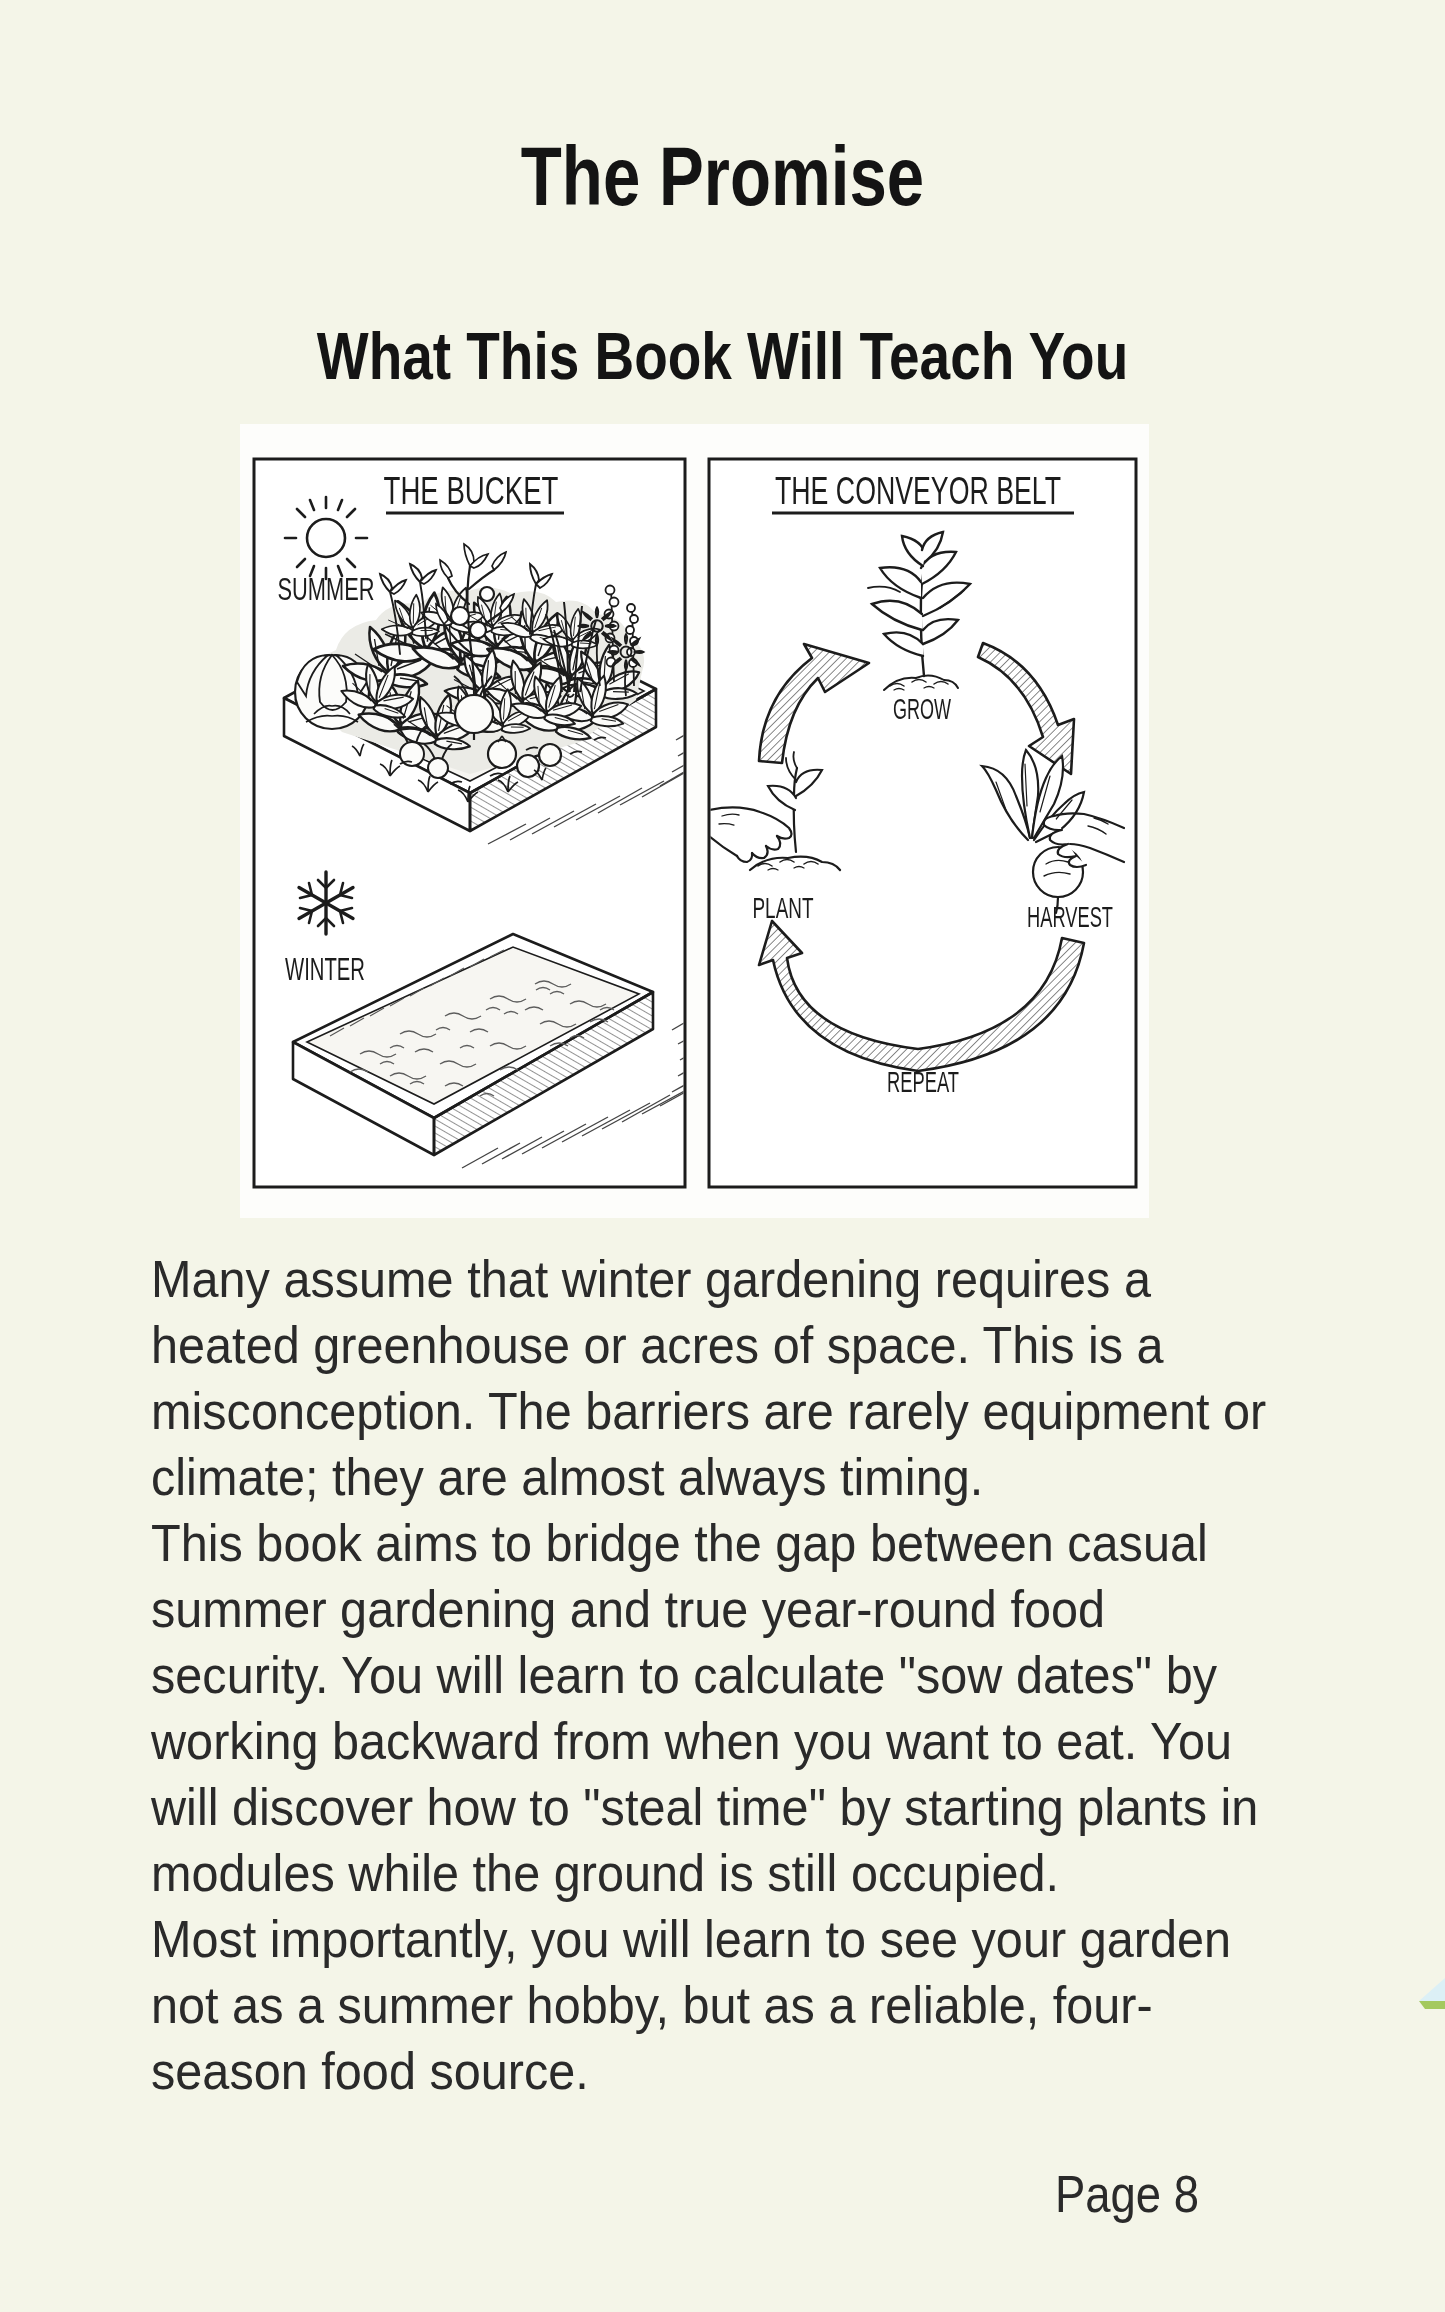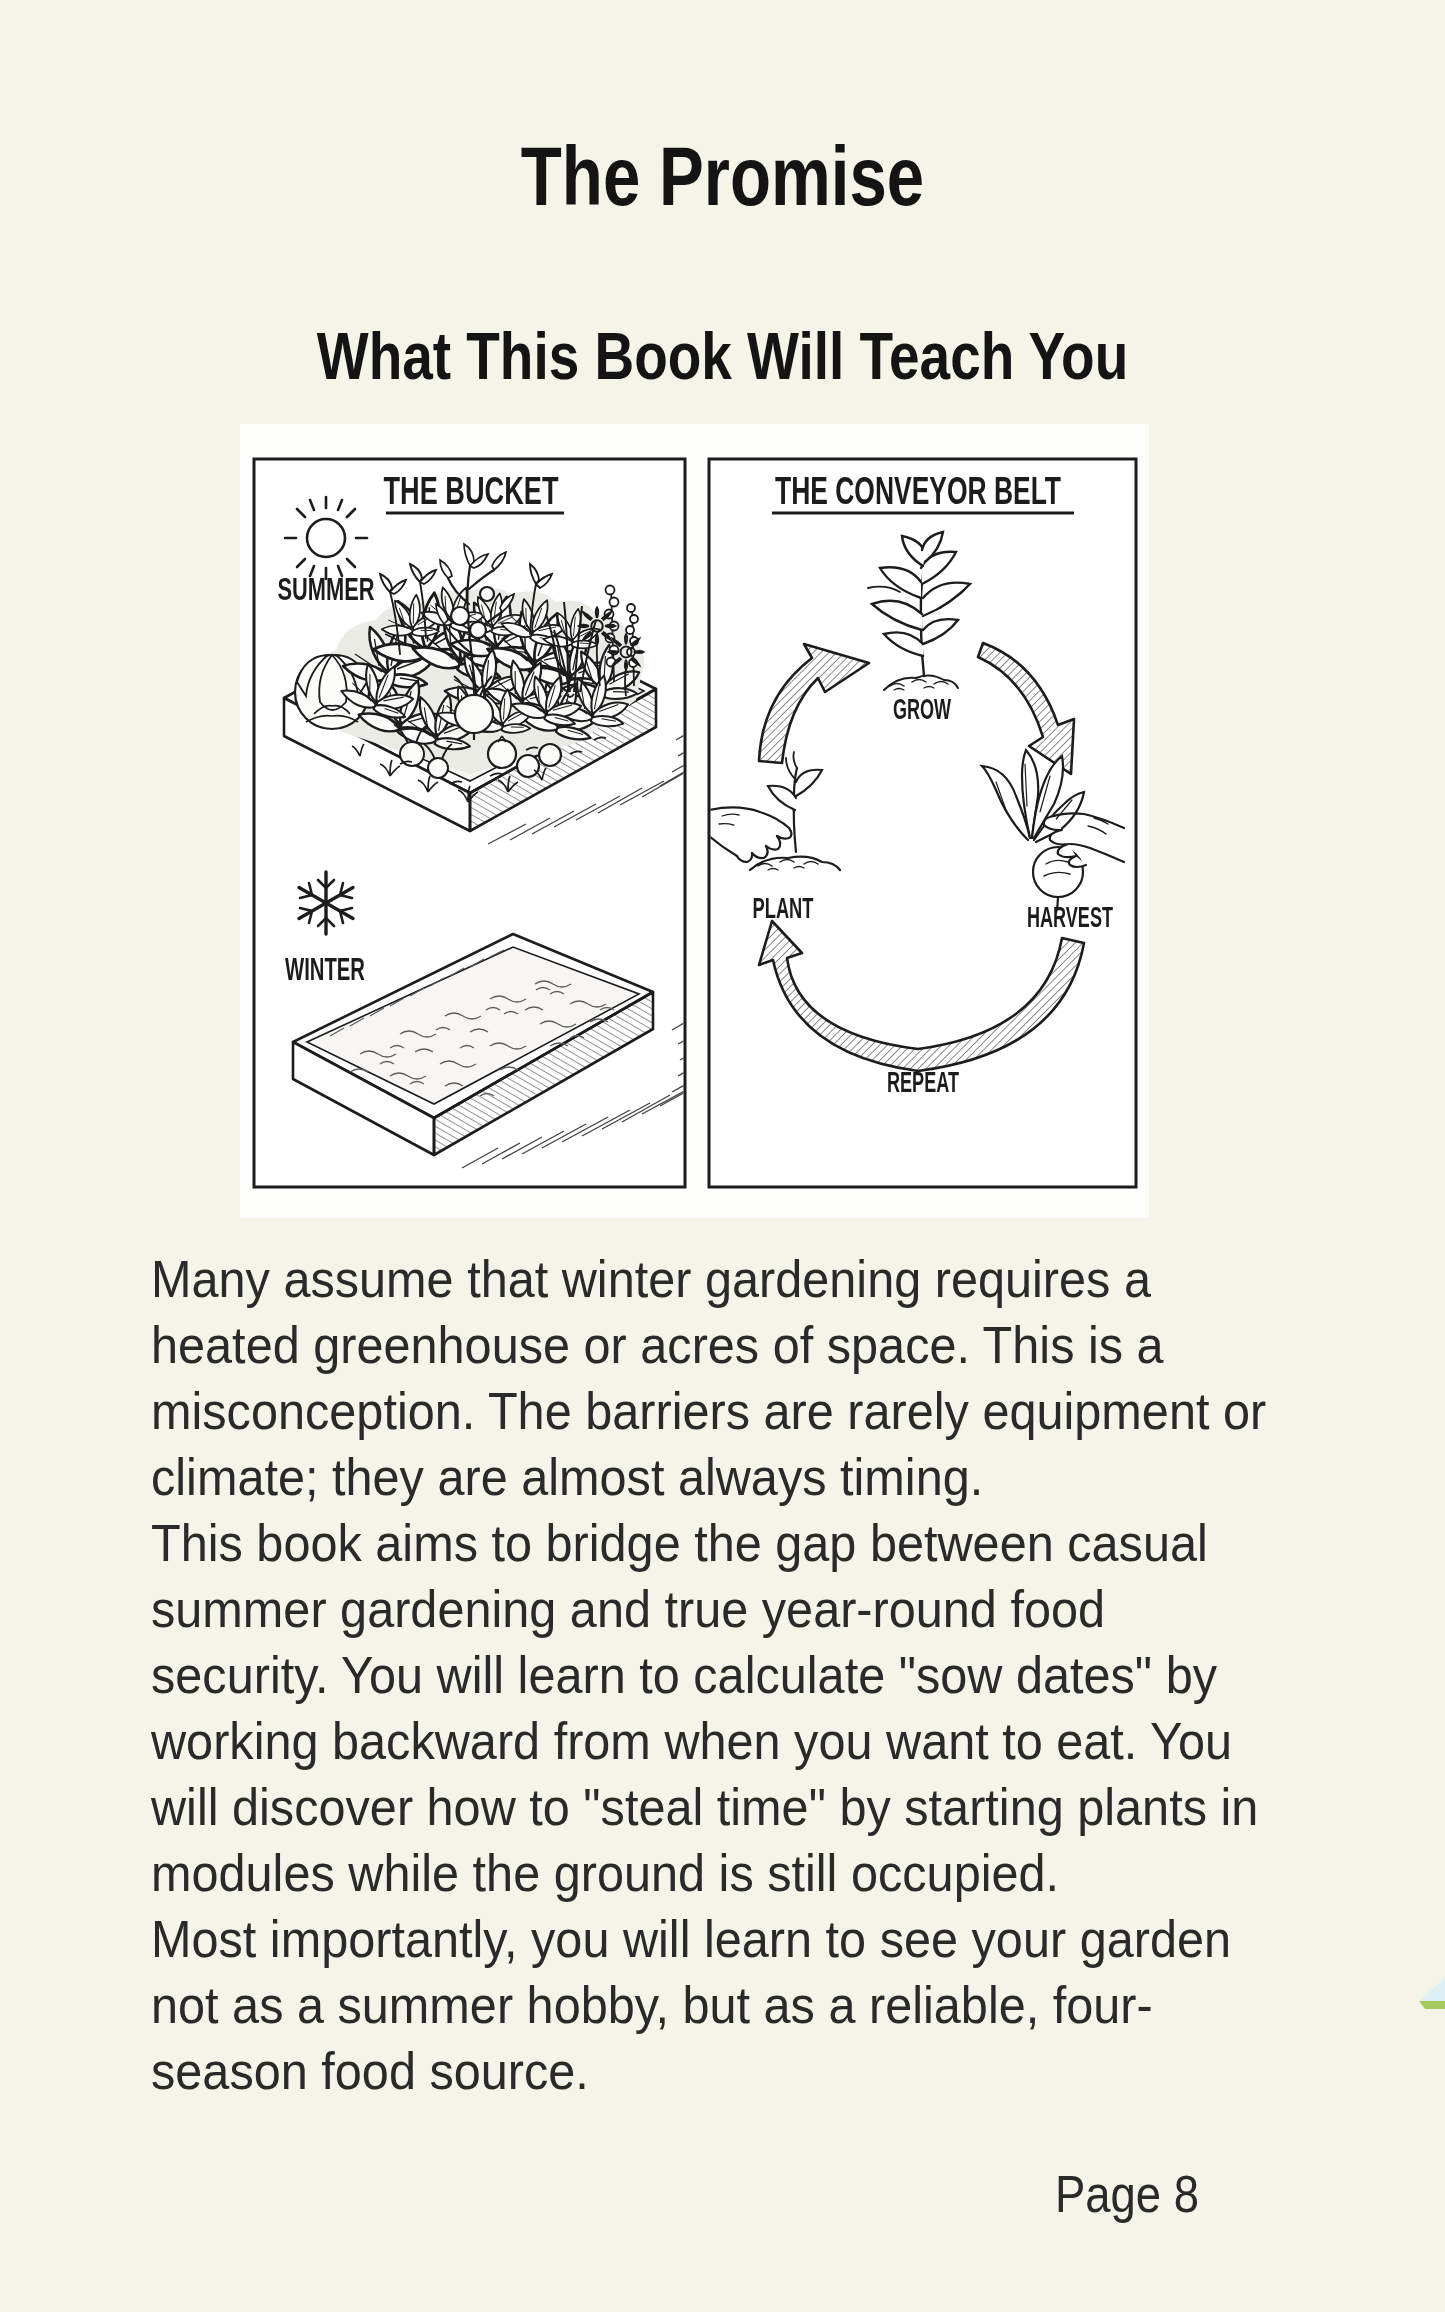--- a/index.html
+++ b/index.html
@@ -1,19 +1,19 @@
 <!DOCTYPE html>
 <html><head>
 <meta charset="utf-8">
 <style>
   html,body{margin:0;padding:0;}
   body{width:1445px;height:2312px;background:#f4f5e8;font-family:"Liberation Sans",sans-serif;position:relative;overflow:hidden;}
   .title{position:absolute;left:0;right:0;top:134px;text-align:center;font-size:84px;font-weight:bold;color:#141414;transform:scaleX(0.80);line-height:1;}
   .subtitle{position:absolute;left:0;right:0;top:322px;text-align:center;font-size:67px;font-weight:bold;color:#141414;transform:scaleX(0.82);line-height:1;}
-  .illus{position:absolute;left:240px;top:424px;font-weight:bold;}
+  .illus{position:absolute;left:240px;top:424px;}
   .bodytext{position:absolute;left:151px;top:1246px;font-size:52px;line-height:66px;color:#2a2a2a;transform:scaleX(0.935);transform-origin:0 0;white-space:nowrap;}
   .pagenum{position:absolute;left:1055px;top:2164px;font-size:52px;color:#2a2a2a;transform:scaleX(0.874);transform-origin:0 0;}
   .corner{position:absolute;right:0;top:1978px;}
 </style>
 </head>
 <body>
 <div class="title">The Promise</div>
 <div class="subtitle">What This Book Will Teach You</div>
 
 <div class="illus">

